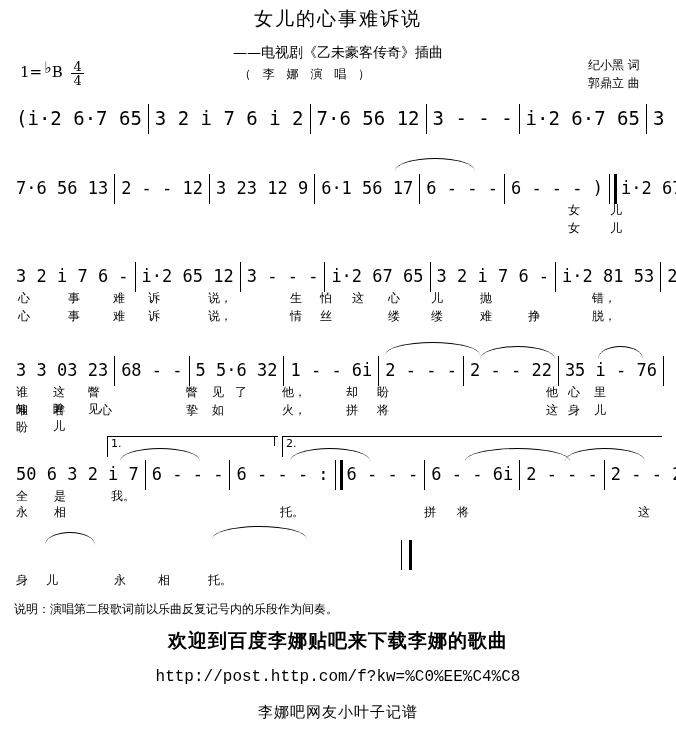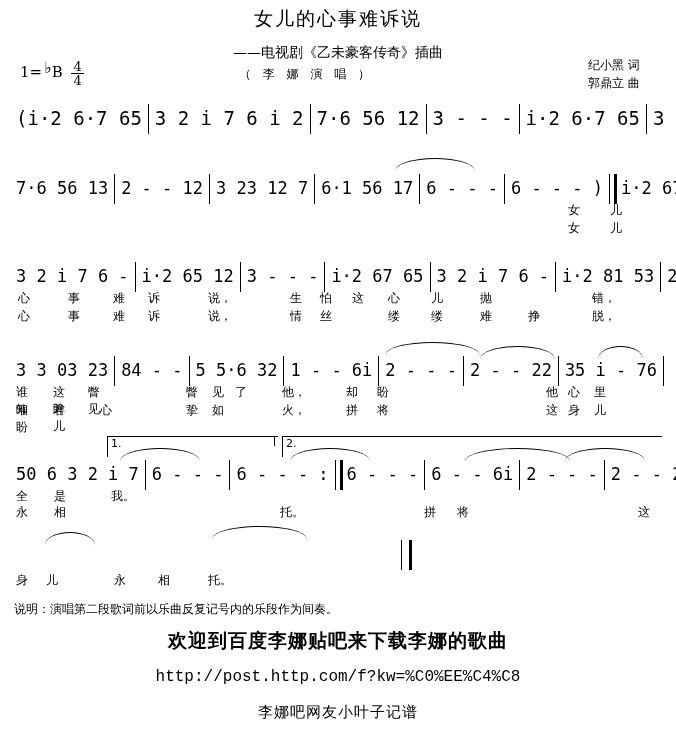--- a/index.html
+++ b/index.html
@@ -49,21 +49,21 @@
 
 <div class="row" style="top:100px;height:35px;">
   <div class="notes" style="top:4px;">
     <span>(i·2 6·7 65</span><span class="bar"></span><span>3 2 i 7  6  i 2</span><span class="bar"></span><span>7·6  56  12</span><span class="bar"></span><span>3  -  -  -</span><span class="bar"></span><span>i·2 6·7 65</span><span class="bar"></span><span>3 2 i 7  6  i 2</span>
   </div>
 </div>
 
 <div class="row" style="top:170px;height:70px;">
   <div class="slur" style="left:395px;width:80px;top:-12px;"></div>
   <div class="notes" style="top:4px;font-size:17px;">
-    <span>7·6 56 13</span><span class="bar"></span><span>2  -  -  12</span><span class="bar"></span><span>3 23 12 7</span><span class="bar"></span><span>6·1 56 17</span><span class="bar"></span><span>6  -  -  -</span><span class="bar"></span><span>6  -  -  -  )</span><span class="dbar"></span><span>i·2 67 65</span>
+    <span>7·6 56 13</span><span class="bar"></span><span>2  -  -  12</span><span class="bar"></span><span>3 23 12 9</span><span class="bar"></span><span>6·1 56 17</span><span class="bar"></span><span>6  -  -  -</span><span class="bar"></span><span>6  -  -  -  )</span><span class="dbar"></span><span>i·2 67 65</span>
   </div>
   <div class="lyr" style="left:568px;top:32px;"><span>女</span><span style="display:inline-block;width:30px;"></span><span>儿</span></div>
   <div class="lyr" style="left:568px;top:50px;"><span>女</span><span style="display:inline-block;width:30px;"></span><span>儿</span></div>
 </div>
 
 <div class="row" style="top:258px;height:70px;">
   <div class="notes" style="top:4px;font-size:17px;">
     <span>3 2 i 7 6  -</span><span class="bar"></span><span>i·2 65 12</span><span class="bar"></span><span>3  -  -  -</span><span class="bar"></span><span>i·2 67 65</span><span class="bar"></span><span>3 2 i 7 6  -</span><span class="bar"></span><span>i·2 81 53</span><span class="bar"></span><span>2  -  -  -</span>
   </div>
   <div class="lyr" style="left:18px;top:32px;word-spacing:0;">
@@ -94,21 +94,21 @@
     <span style="position:absolute;left:510px">挣</span>
     <span style="position:absolute;left:574px">脱，</span>
   </div>
 </div>
 
 <div class="row" style="top:352px;height:70px;">
   <div class="slur" style="left:385px;width:95px;top:-10px;"></div>
   <div class="slur" style="left:480px;width:75px;top:-6px;"></div>
   <div class="slur" style="left:598px;width:45px;top:-6px;"></div>
   <div class="notes" style="top:4px;font-size:17px;">
-    <span>3 3 03 23</span><span class="bar"></span><span>84  -  -</span><span class="bar"></span><span>5  5·6 32</span><span class="bar"></span><span>1  -  -  6i</span><span class="bar"></span><span>2  -  -  -</span><span class="bar"></span><span>2  -  -  22</span><span class="bar"></span><span>35 i  -  76</span><span class="bar"></span>
+    <span>3 3 03 23</span><span class="bar"></span><span>68  -  -</span><span class="bar"></span><span>5  5·6 32</span><span class="bar"></span><span>1  -  -  6i</span><span class="bar"></span><span>2  -  -  -</span><span class="bar"></span><span>2  -  -  22</span><span class="bar"></span><span>35 i  -  76</span><span class="bar"></span>
   </div>
   <div class="lyr" style="left:16px;top:32px;">
     <span style="position:absolute;left:0">谁知</span>
     <span style="position:absolute;left:37px">这眸儿</span>
     <span style="position:absolute;left:72px">瞥见</span>
     <span style="position:absolute;left:170px">瞥</span>
     <span style="position:absolute;left:196px">见</span>
     <span style="position:absolute;left:219px">了</span>
     <span style="position:absolute;left:266px">他，</span>
     <span style="position:absolute;left:330px">却</span>

